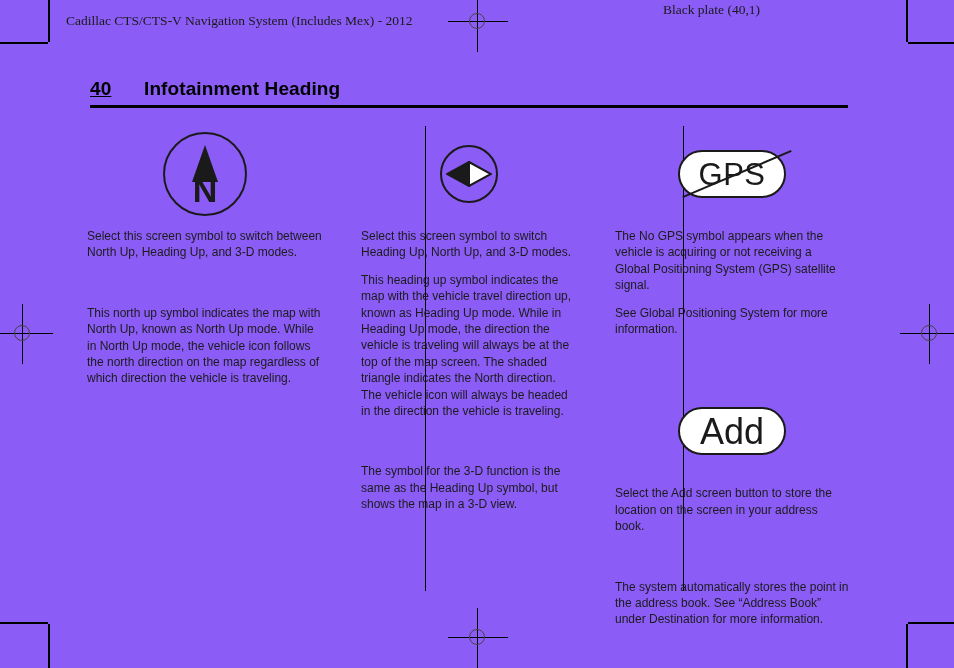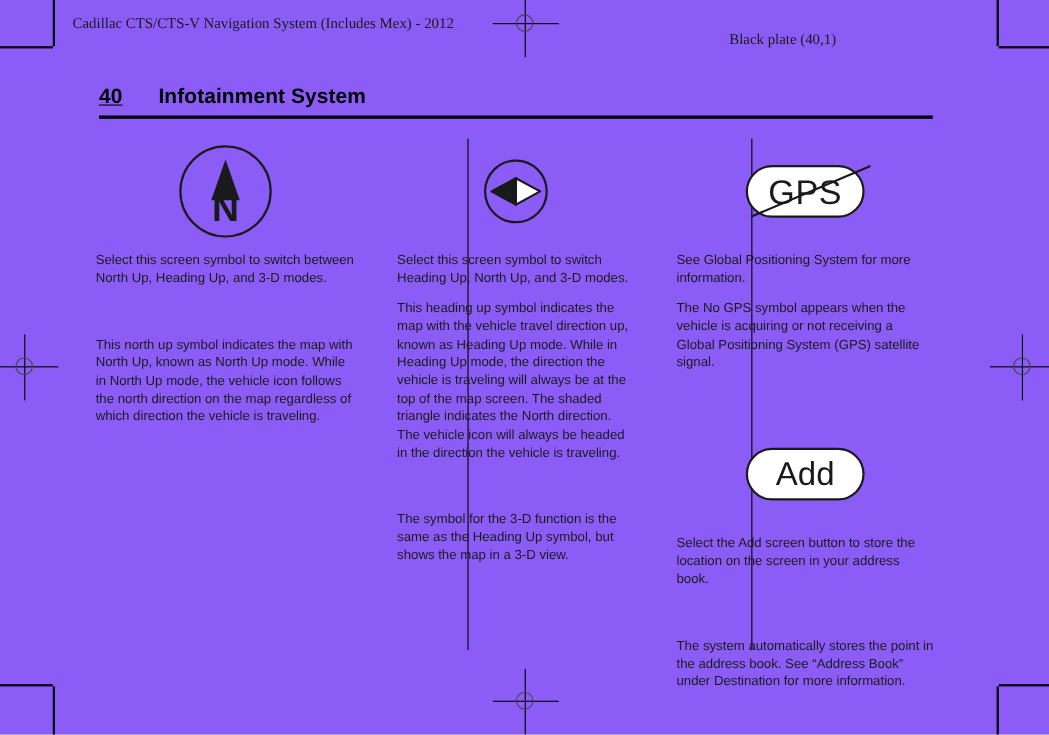--- a/index.html
+++ b/index.html
@@ -58,21 +58,21 @@
 
   
   .runhead {
     position: absolute;
     font-family: "Liberation Serif", serif;
     font-size: 13.5px;
     color: #1a1a1a;
     white-space: nowrap;
   }
   #runhead-left  { left: 66px;  top: 13px; }
-  #runhead-right { left: 663px; top: 28px; }
+  #runhead-right { left: 663px; top: 2px; }
 
   
   #page-head {
     position: absolute;
     left: 90px;
     top: 78px;
     width: 758px;
   }
   #page-head .head-row {
     display: flex;
@@ -208,21 +208,21 @@
     position: absolute;
     left: -2px;
     top: 50%;
     width: 118px;
     height: 2px;
     background: #1a1a1a;
     transform-origin: center;
     transform: translateY(-50%) rotate(-23deg);
   }
   .pill.add .pill-text {
-    font-size: 30px;
+    font-size: 36px;
     letter-spacing: 0;
     text-align: right;
   }
 </style>
 </head>
 <body>
 
 <div id="page">
 
   <div class="mark-line" style="left:48px;  top:0px;   width:2px; height:42px;"></div>
@@ -254,21 +254,21 @@
       <div class="reg-v"></div>
       <div class="reg-circle"></div>
   </div>
 
   <div class="runhead" id="runhead-left">Cadillac CTS/CTS-V Navigation System (Includes Mex) - 2012</div>
   <div class="runhead" id="runhead-right">Black plate (40,1)</div>
 
   <div id="page-head">
     <div class="head-row">
       <span class="folio">40</span>
-      <span>Infotainment System</span>
+      <span>Infotainment Heading</span>
     </div>
     <div class="rule"></div>
   </div>
 
   <div id="columns">
 
     <div class="divider" id="divider-1"></div>
     <div class="divider" id="divider-2"></div>
 
     <div class="col c1">
@@ -296,22 +296,22 @@
       <p class="body">The symbol for the 3-D function is the same as the Heading Up symbol, but shows the map in a 3-D view.</p>
     </div>
 
     <div class="col c3">
       <div class="figure" id="fig-nogps">
         <div class="pill">
           <span class="pill-text">GPS</span>
           <span class="slash"></span>
         </div>
       </div>
+      <p class="body">The No GPS symbol appears when the vehicle is acquiring or not receiving a Global Positioning System (GPS) satellite signal.</p>
       <p class="body">See Global Positioning System for more information.</p>
-      <p class="body">The No GPS symbol appears when the vehicle is acquiring or not receiving a Global Positioning System (GPS) satellite signal.</p>
 
       <div class="figure" id="fig-add">
         <div class="pill add">
           <span class="pill-text">Add</span>
         </div>
       </div>
       <p class="body">Select the Add screen button to store the location on the screen in your address book.</p>
       <p class="body">The system automatically stores the point in the address book. See “Address Book” under Destination for more information.</p>
     </div>
 

